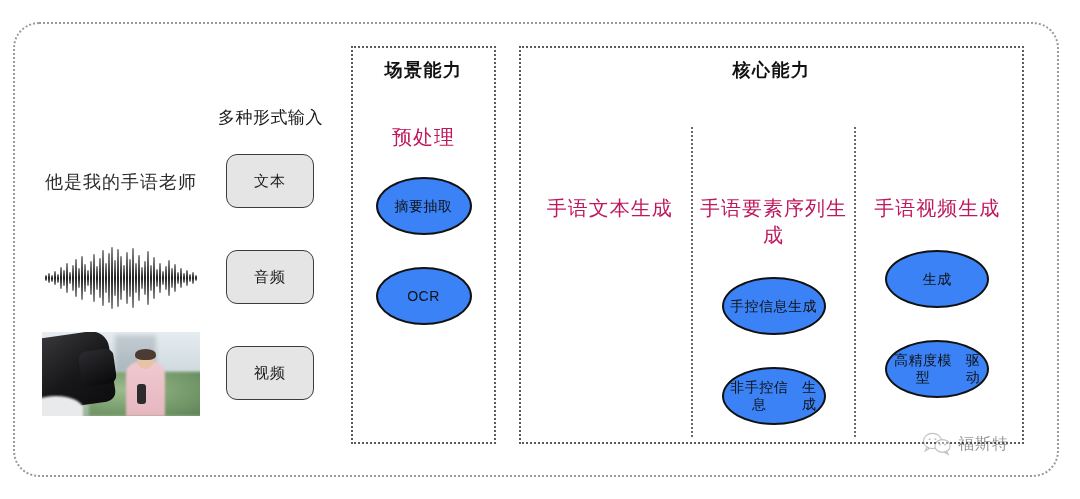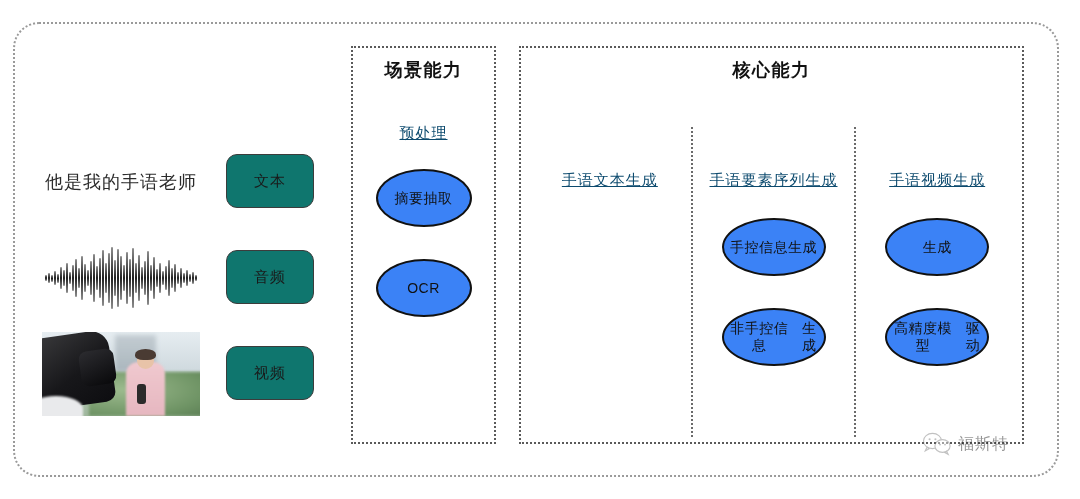--- a/index.html
+++ b/index.html
@@ -77,21 +77,21 @@
   }
 
   .modality-chip {
     position: absolute;
     left: 196px;
     top: 14px;
     width: 88px;
     height: 54px;
     border: 1.6px solid #3c3c3c;
     border-radius: 11px;
-    background: #0f766e;
+    background: #e5e5e5;
     display: flex;
     align-items: center;
     justify-content: center;
     font-size: 15px;
     letter-spacing: 1px;
     color: #1a1a1a;
     box-sizing: border-box;
   }
 
   
@@ -208,25 +208,24 @@
   }
 
   
   #scene-column {
     position: absolute;
     left: 0;
     top: 76px;
     width: 100%;
   }
   .column-label {
-    font-size: 15px;
+    font-size: 20px;
     text-align: center;
     letter-spacing: 1px;
-    color: #0c4a6e;
-    text-decoration: underline;
+    color: #be185d;
   }
 
   .ellipse {
     width: 96px;
     height: 58px;
     border: 2.2px solid #111;
     border-radius: 50%;
     display: flex;
     align-items: center;
     justify-content: center;
@@ -258,21 +257,21 @@
     display: flex;
   }
   .core-col {
     flex: 1;
     position: relative;
     display: flex;
     flex-direction: column;
     align-items: center;
   }
   .core-col + .core-col { border-left: 2px dotted #6a6a6a; }
-  .core-col .column-label { margin-top: 44px; text-align: center; }
+  .core-col .column-label { margin-top: 68px; text-align: center; }
   .core-col .col-ellipses {
     margin-top: 28px;
     display: flex;
     flex-direction: column;
     gap: 32px;
   }
 
   
   #watermark {
     position: absolute;
@@ -291,20 +290,21 @@
   }
   #wechat-icon { display:block; }
 </style>
 </head>
 <body>
 
 <div id="outer-frame"></div>
 
 <div id="inputs-region">
 
+  <div id="multi-input-label">多种形式输入</div>
 
   <div class="input-row" id="input-row-text">
     <div class="media-slot">
       <span class="sample-sentence">他是我的手语老师</span>
     </div>
     <div class="modality-chip">文本</div>
   </div>
 
   <div class="input-row" id="input-row-audio">
     <div class="media-slot">

